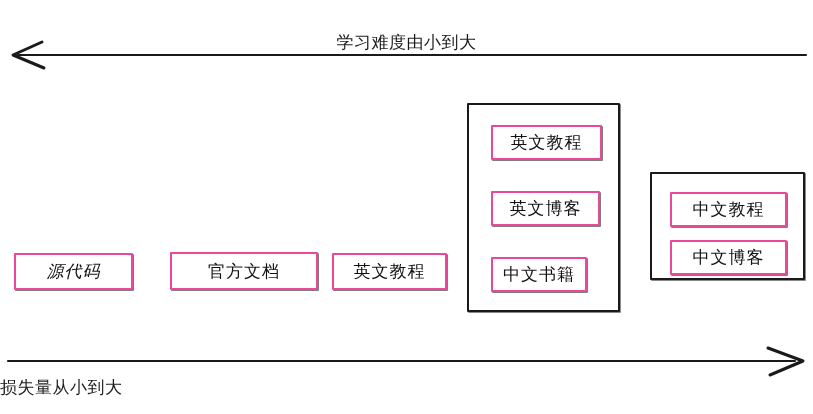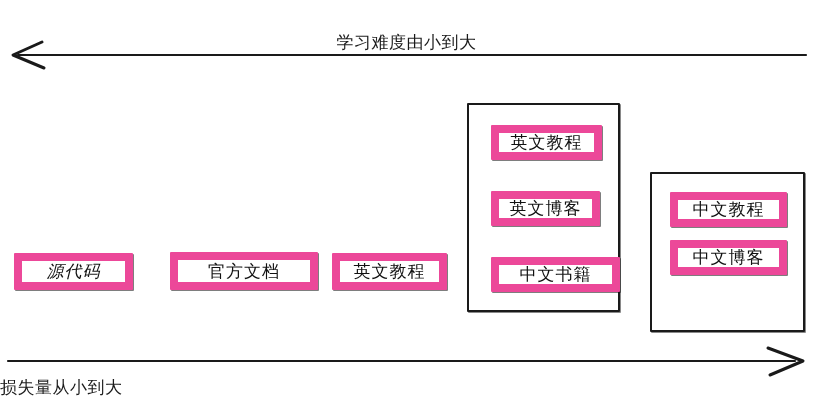--- a/index.html
+++ b/index.html
@@ -43,21 +43,21 @@
     position: absolute;
     left: 0;
     pointer-events: none;
   }
   #top-arrow { top: 36px; }
   #bottom-arrow { top: 342px; }
 
   .node {
     position: absolute;
     box-sizing: border-box;
-    border: 8px solid #ec4899;
+    border: 2px solid #ec4899;
     background: #ffffff;
     display: flex;
     align-items: center;
     justify-content: center;
     font-size: 17px;
     color: #111111;
     letter-spacing: 1px;
     border-radius: 1px;
     box-shadow: 1px 1px 0 0 rgba(20,20,20,0.55);
   }
@@ -103,25 +103,25 @@
       <div class="node" style="left: 332px; top: 253px; width: 115px; height: 37px;">
         <span class="node-label">英文教程</span>
       </div>
       <div class="group-box" style="left: 467px; top: 103px; width: 153px; height: 209px;">
         <div class="node" style="left: 22px; top: 20px; width: 111px; height: 35px;">
           <span class="node-label">英文教程</span>
         </div>
         <div class="node" style="left: 22px; top: 86px; width: 109px; height: 35px;">
           <span class="node-label">英文博客</span>
         </div>
-        <div class="node" style="left: 22px; top: 152px; width: 129px; height: 35px;">
+        <div class="node" style="left: 22px; top: 152px; width: 96px; height: 35px;">
           <span class="node-label">中文书籍</span>
         </div>
       </div>
-      <div class="group-box" style="left: 650px; top: 172px; width: 155px; height: 160px; padding-left: 18px;">
+      <div class="group-box" style="left: 650px; top: 172px; width: 155px; height: 108px; padding-left: 18px;">
         <div class="node" style="left: 18px; top: 18px; width: 117px; height: 35px;">
           <span class="node-label">中文教程</span>
         </div>
         <div class="node" style="left: 18px; top: 66px; width: 117px; height: 35px;">
           <span class="node-label">中文博客</span>
         </div>
       </div>
     </div>
 
 </div>

